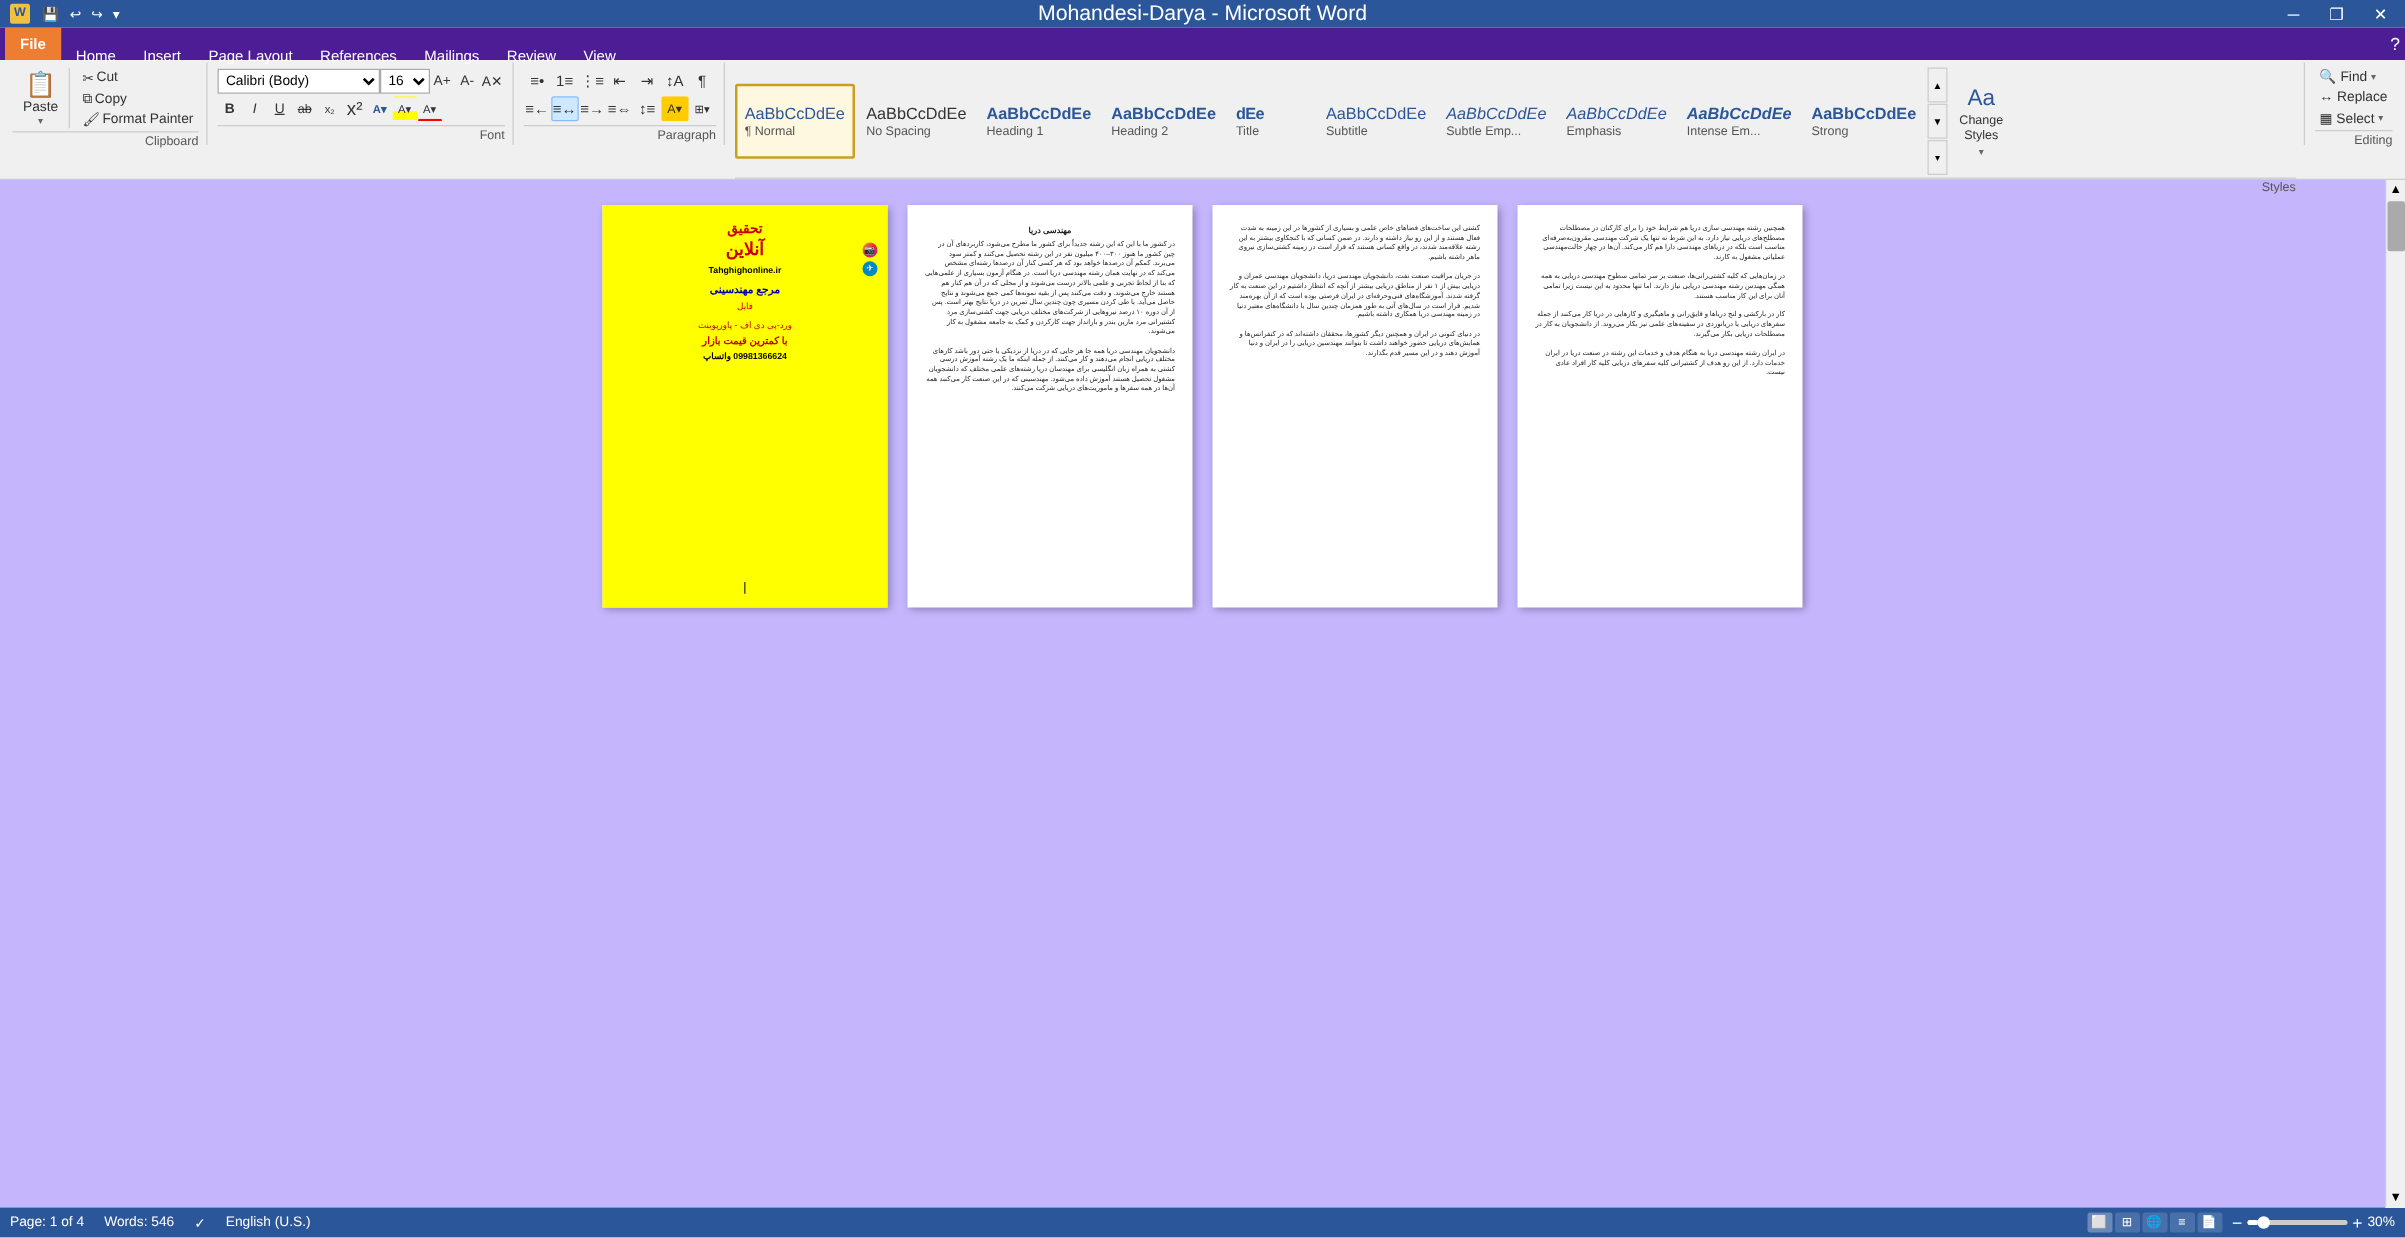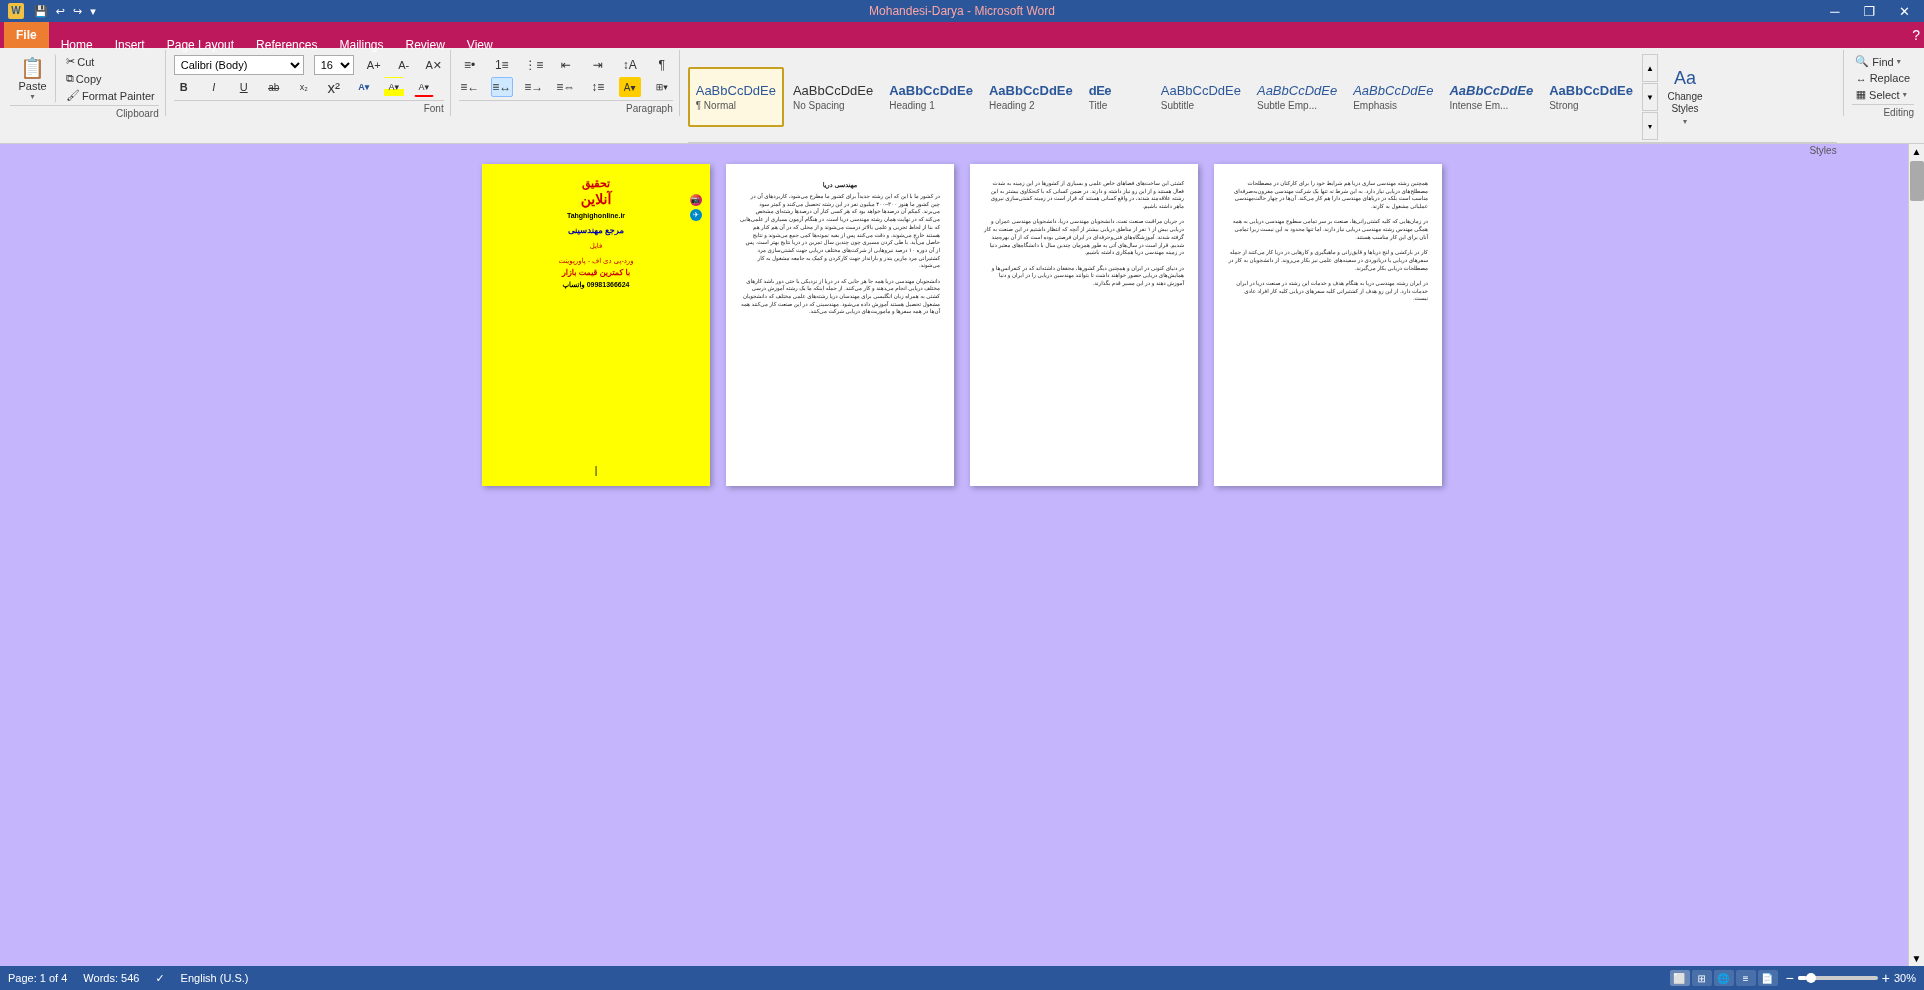--- a/index.html
+++ b/index.html
@@ -10,31 +10,31 @@
       height: 22px;
       background: #2b579a;
       display: flex;
       align-items: center;
       justify-content: space-between;
       padding: 0 8px;
       color: white;
       font-size: 12px;
     }
     .title-bar-left { display: flex; align-items: center; gap: 4px; }
-    .title-bar-center { position: absolute; left: 50%; transform: translateX(-50%); font-size: 12px; color: #fca5a5; }
+    .title-bar-center { position: absolute; left: 50%; transform: translateX(-50%); font-size: 17px; color: #ffffff; }
     .title-bar-right { display: flex; gap: 12px; font-size: 12px; margin-left: auto; }
     .title-bar-btn { cursor: pointer; color: white; font-size: 13px; padding: 0 6px; }
     .title-bar-icon { width: 16px; height: 16px; background: #f0c040; border-radius: 2px; display: inline-block; font-size: 10px; text-align: center; line-height: 16px; font-weight: bold; color: #2b579a; margin-right: 4px; }
     .quick-access { display: flex; gap: 4px; align-items: center; }
     .qa-btn { color: white; font-size: 11px; cursor: pointer; padding: 0 2px; }
 
     
     .menu-bar {
       height: 26px;
-      background: #be185d;
+      background: #4c1d95;
       display: flex;
       align-items: center;
       padding: 0 4px;
       gap: 2px;
     }
     .menu-file {
       background: #ed7d31;
       color: white;
       padding: 2px 12px;
       font-size: 12px;
@@ -115,21 +115,21 @@
       cursor: pointer;
       padding: 1px 4px;
       border-radius: 2px;
       font-size: 11px;
       color: #333;
     }
     .clipboard-right { display: flex; flex-direction: column; gap: 2px; justify-content: center; }
 
     
     .font-controls { display: flex; flex-direction: column; gap: 2px; }
-    .font-row { display: flex; align-items: center; gap: 10px; }
+    .font-row { display: flex; align-items: center; gap: 0; }
     .font-select {
       height: 20px;
       font-size: 11px;
       border: 1px solid #aaa;
       background: white;
       cursor: pointer;
       padding: 0 2px;
       width: 130px;
     }
     .size-select {

